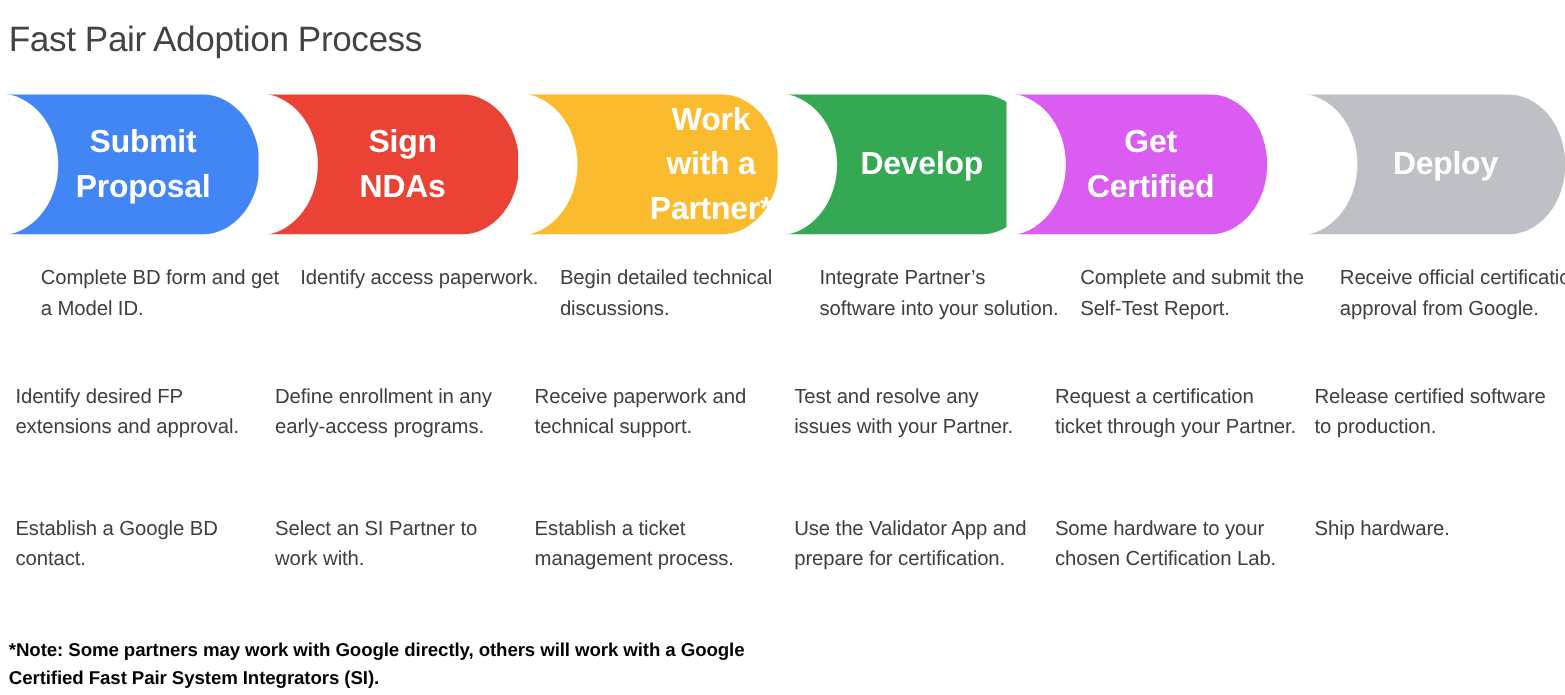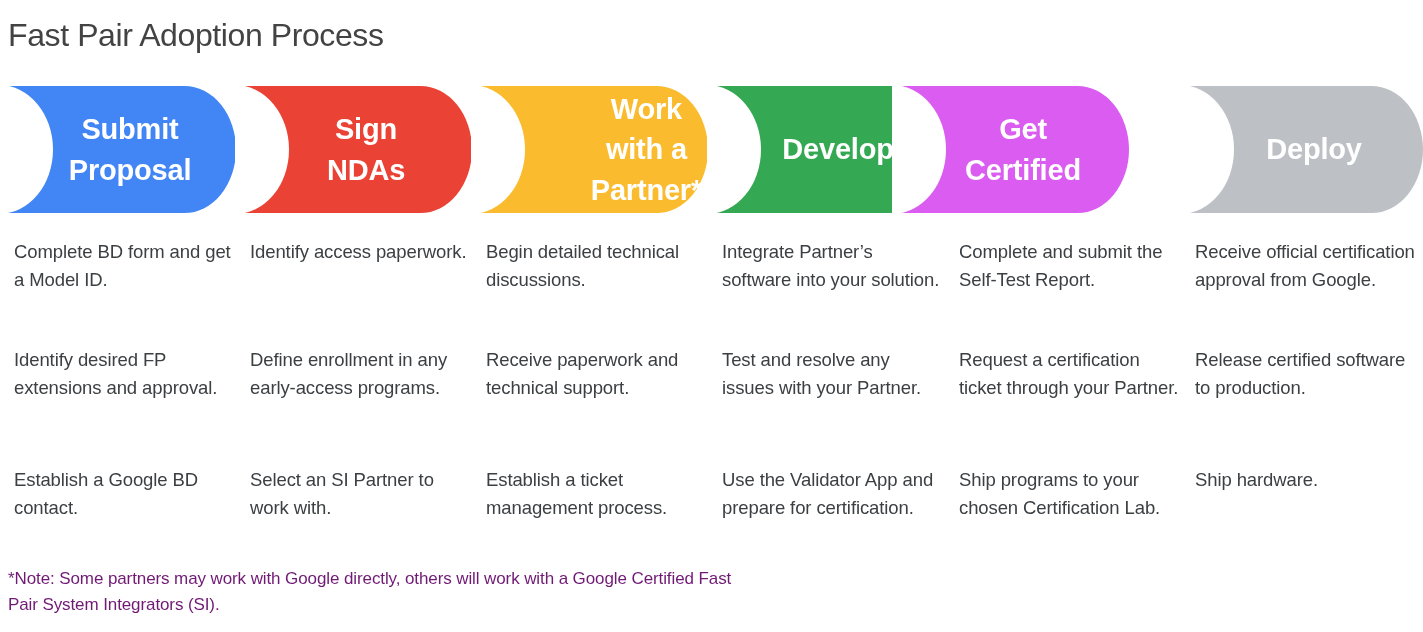--- a/index.html
+++ b/index.html
@@ -92,34 +92,35 @@
   }
   .detail-row {
     position: absolute;
     left: 0;
     width: 222px;
     font-size: 18.5px;
     line-height: 1.52;
     color: #3c4043;
     letter-spacing: -0.1px;
   }
-  .r0 { top: 0px; }
+  .r0 { top: 0px; margin-left: 23px; }
   .r1 { top: 108px; }
   .r2 { top: 228px; }
 
   
   .footnote {
     position: absolute;
     left: 8px;
-    top: 566px;
+    top: 578px;
     width: 740px;
     font-size: 17px;
     line-height: 1.5;
-    color: #701a75;
+    color: #000000;
     letter-spacing: -0.1px;
+    font-weight: bold;
   }
 </style>
 </head>
 <body>
 
 <h1 class="page-title">Fast Pair Adoption Process</h1>
 
 <div class="chevron-band">
   <div class="chevron" style="left:0px;width:236px;">
     <div class="chev-shape" style="background: rgb(66, 133, 244);"></div>
@@ -138,21 +139,21 @@
     <div class="chev-notch"></div>
     <div class="chev-label">Work
 with a
 Partner*</div>
   </div>
   <div class="chevron" style="left:708px;width:236px;">
     <div class="chev-shape" style="background: rgb(52, 168, 83);"></div>
     <div class="chev-notch"></div>
     <div class="chev-label">Develop</div>
   </div>
-  <div class="chevron" style="left:893px;width:236px;justify-content:center;">
+  <div class="chevron" style="left:916px;width:236px;justify-content:center;">
     <div class="chev-shape" style="background: rgb(218, 92, 240);"></div>
     <div class="chev-notch"></div>
     <div class="chev-label">Get
 Certified</div>
   </div>
   <div class="chevron" style="left:1181px;width:242px;">
     <div class="chev-shape" style="background: rgb(189, 193, 198);"></div>
     <div class="chev-notch"></div>
     <div class="chev-label">Deploy</div>
   </div>
@@ -180,21 +181,21 @@
 
   <div class="detail-col" style="left:722px;">
     <div class="detail-row r0">Integrate Partner’s software into your solution.</div>
     <div class="detail-row r1">Test and resolve any issues with your Partner.</div>
     <div class="detail-row r2">Use the Validator App and prepare for certification.</div>
   </div>
 
   <div class="detail-col" style="left:959px;">
     <div class="detail-row r0">Complete and submit the Self-Test Report.</div>
     <div class="detail-row r1">Request a certification ticket through your Partner.</div>
-    <div class="detail-row r2">Ship programs to your chosen Certification Lab.</div>
+    <div class="detail-row r2">Some hardware to your chosen Certification Lab.</div>
   </div>
 
   <div class="detail-col" style="left:1195px;">
     <div class="detail-row r0">Receive official certification approval from Google.</div>
     <div class="detail-row r1">Release certified software to production.</div>
     <div class="detail-row r2">Ship hardware.</div>
   </div>
 
 </div>
 

